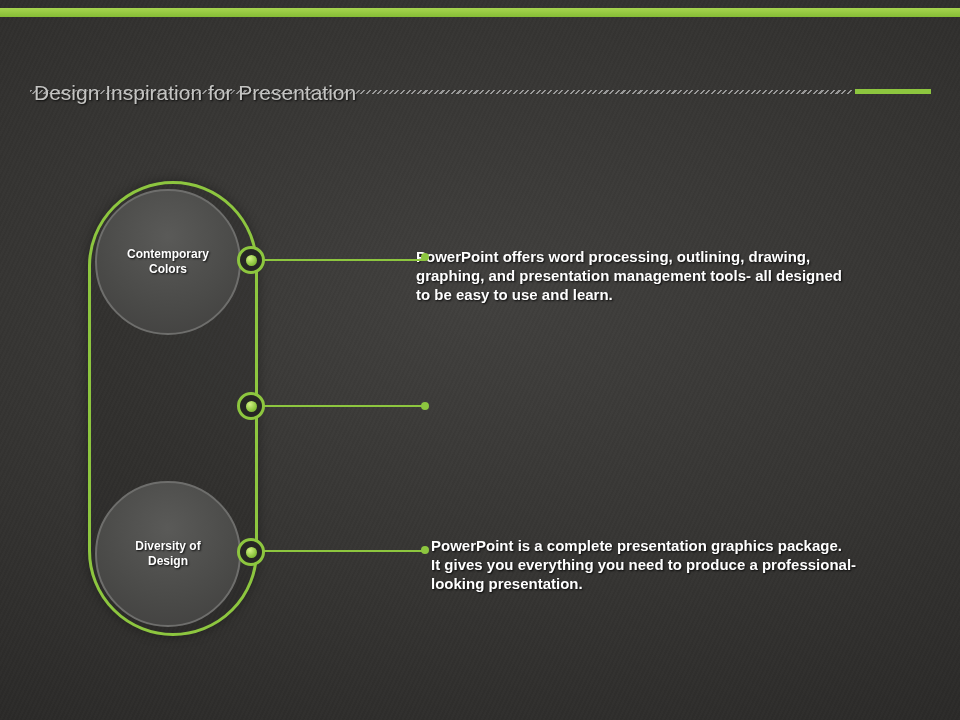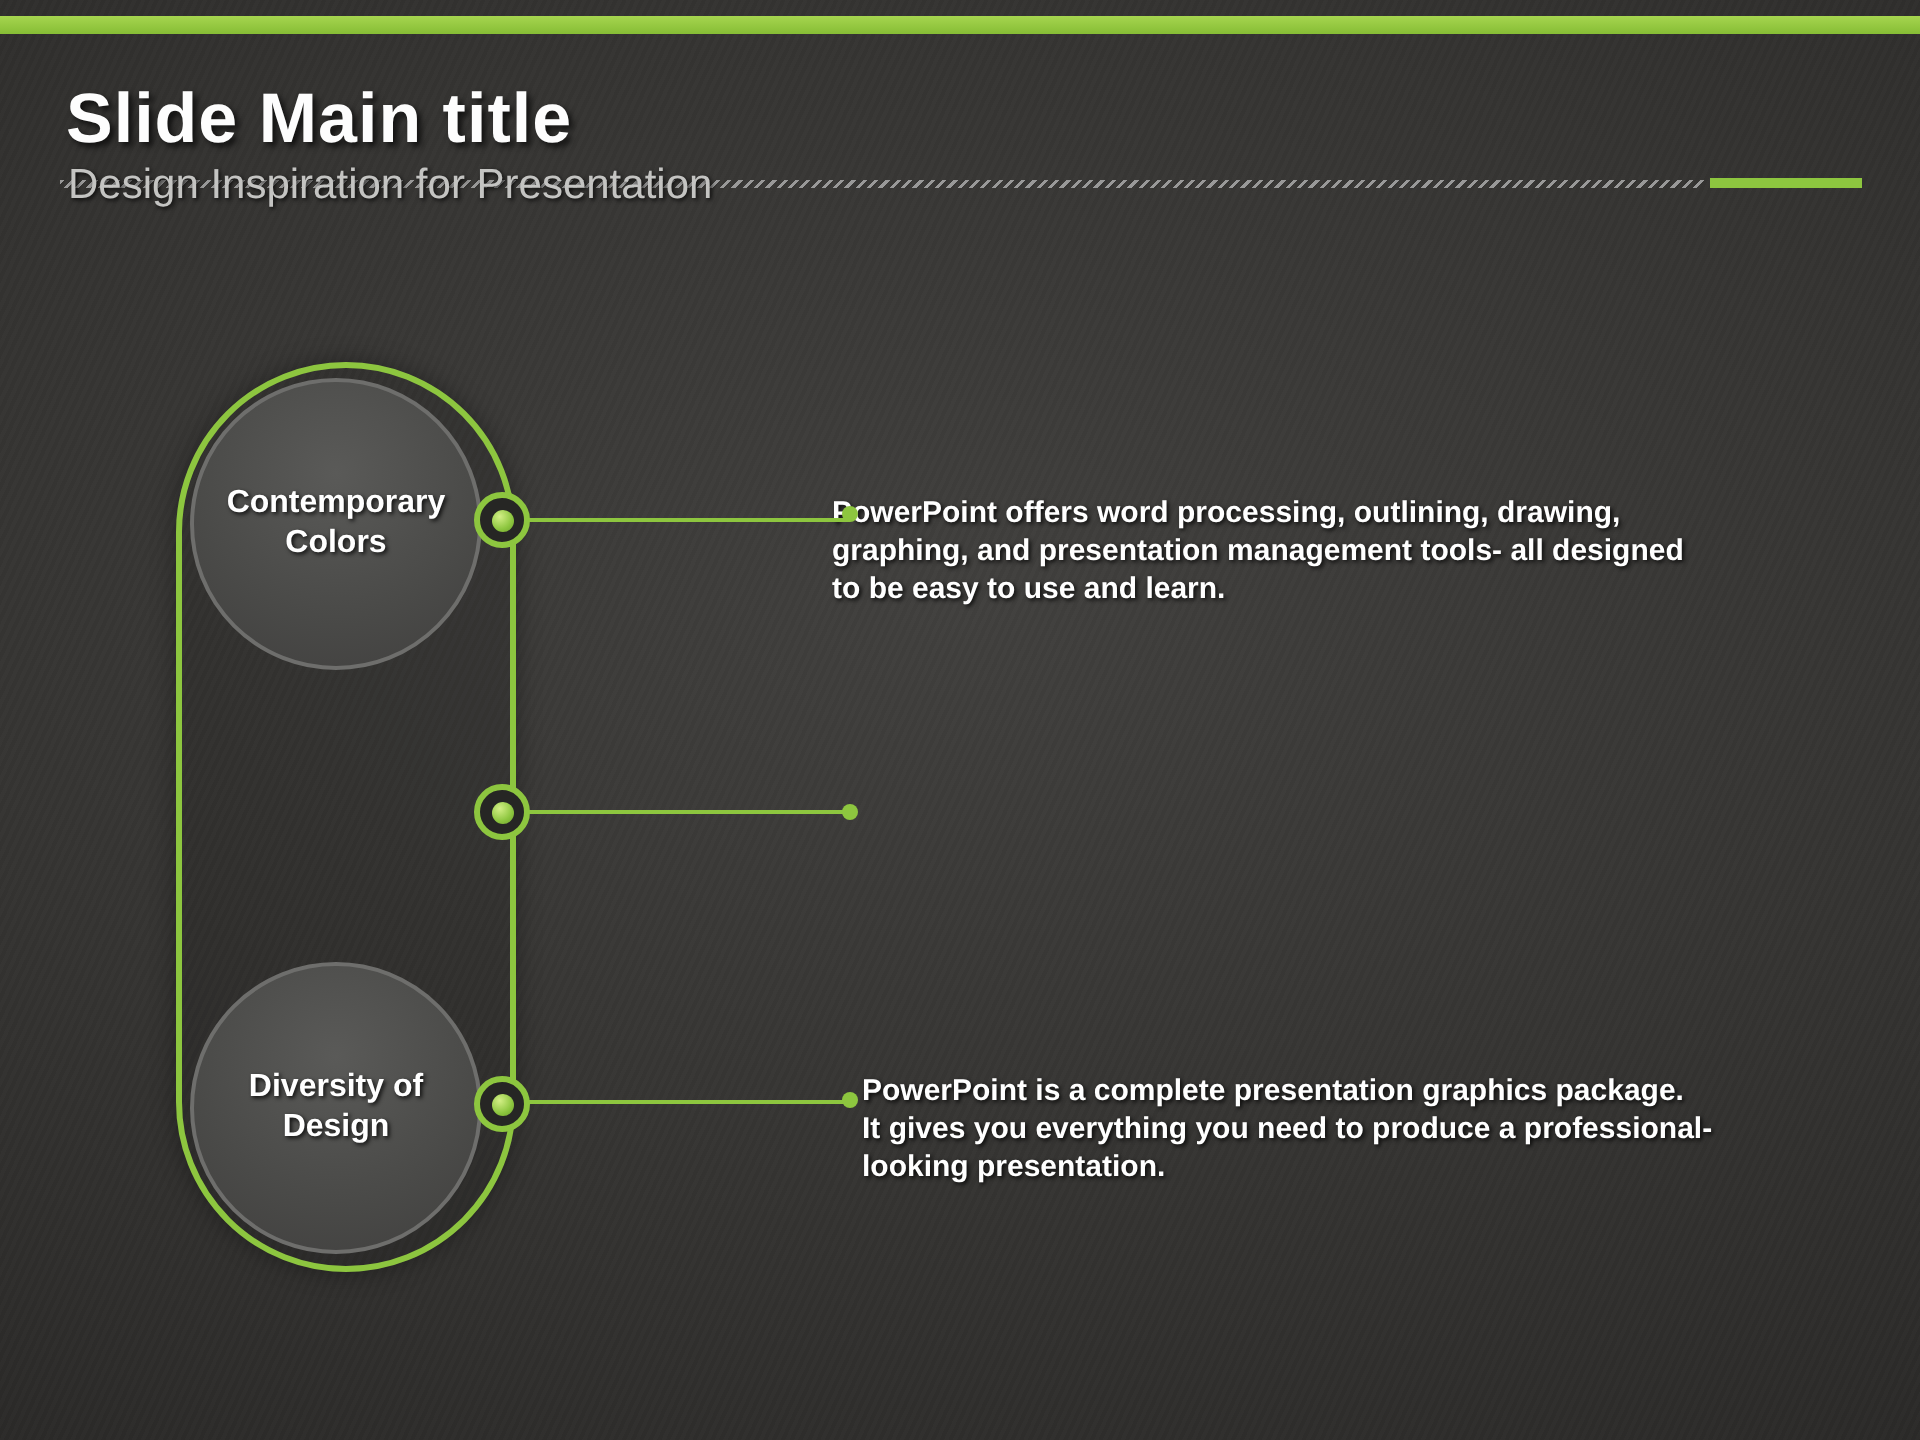--- a/index.html
+++ b/index.html
@@ -21,21 +21,21 @@
   .divider-end { position: absolute; top: 89px; left: 855px; width: 76px; height: 5px; background: #8dc63f; }
   .subtitle { position: absolute; top: 81px; left: 34px; font-size: 21px; color: #c4c4c2;
     text-shadow: 1px 1px 2px rgba(0,0,0,0.8); }
 
   .capsule { position: absolute; left: 88px; top: 181px; width: 164px; height: 449px;
     border: 3px solid #8dc63f; border-radius: 88px; background: rgba(0,0,0,0.10);
     box-shadow: 0 0 12px rgba(0,0,0,0.35); }
 
   .circle { position: absolute; left: 95px; width: 142px; height: 142px; border-radius: 50%;
     display: flex; align-items: center; justify-content: center; text-align: center;
-    color: #fff; font-size: 16px; font-weight: bold; text-shadow: 1px 1px 2px rgba(0,0,0,0.85); z-index: 2; }
+    color: #fff; font-size: 12px; font-weight: bold; text-shadow: 1px 1px 2px rgba(0,0,0,0.85); z-index: 2; }
   .circle span { white-space: pre-line; line-height: 1.25; }
   .circle-gray { background: radial-gradient(circle at 50% 32%, #5a5a58 0%, #4a4a48 60%, #403f3e 100%);
     border: 2px solid #6e6e6c; }
   .circle-olive { background: radial-gradient(circle at 50% 32%, #68763f 0%, #556339 60%, #47522f 100%);
     border: 2px solid #77864a; }
   .circle-0 { top: 189px; }
   .circle-1 { top: 335px; }
   .circle-2 { top: 481px; }
 
   .node { position: absolute; left: 237px; width: 22px; height: 22px; border-radius: 50%;
@@ -66,21 +66,20 @@
   .desc-2 { top: 536px; margin-left: 15px; }
 </style>
 </head>
 <body>
 
 <div class="slide">
   <div class="texture"></div>
 
   <div class="top-bar"></div>
 
-  <div class="title">Slide Main title</div>
 
   <div class="divider"></div>
   <div class="divider-end"></div>
 
   <div class="subtitle">Design Inspiration for Presentation</div>
 
   <div class="capsule"></div>
 
   <div class="circle circle-gray circle-0">
     <span>Contemporary

